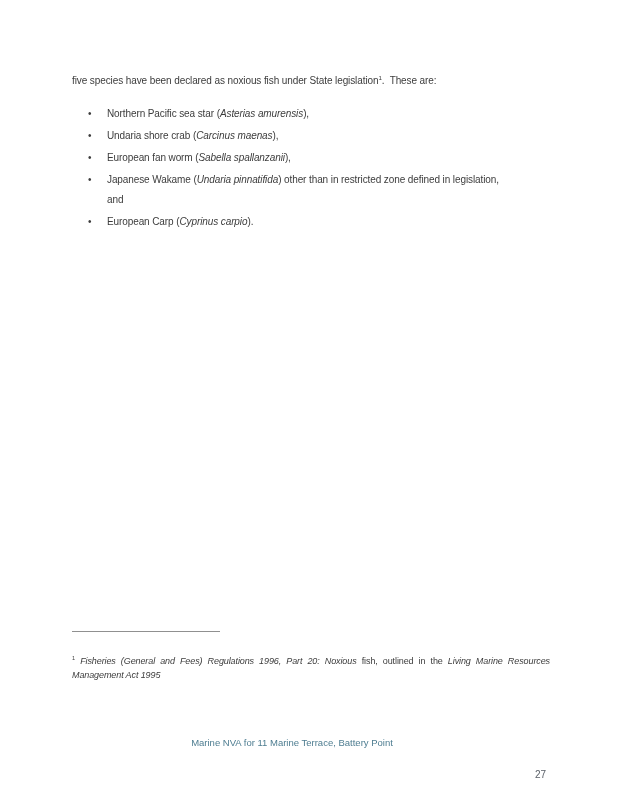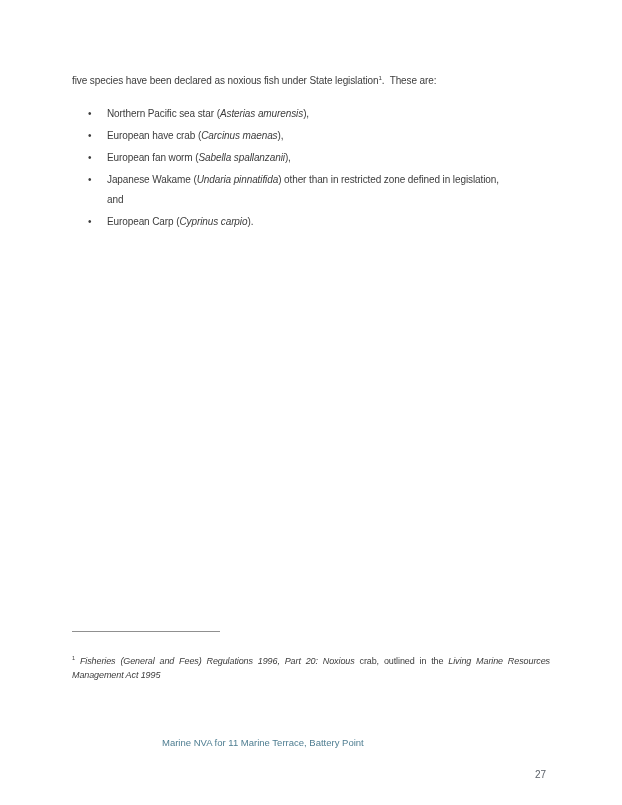--- a/index.html
+++ b/index.html
@@ -107,24 +107,24 @@
     right: 2px;
     top: 53px;
     font-size: 6.5px;
     letter-spacing: 1.1px;
     color: #a5947a;
   }
 
   
   .footer-title {
     position: absolute;
-    left: 162px;
+    left: 150px;
     top: 737px;
     width: 284px;
-    text-align: left;
+    text-align: center;
     font-size: 9.5px;
     color: #4e7d91;
   }
   .page-number {
     position: absolute;
     right: 76px;
     top: 769px;
     font-size: 10px;
     color: #5a6068;
   }
@@ -136,42 +136,42 @@
 
   <p class="content intro"><span>five species have been declared as noxious fish under State legislation</span><sup>1</sup><span>.  These are:</span></p>
 
   <ul class="content species-list">
     <li>
       <span class="bullet">•</span>
       <span class="li-text"><span>Northern Pacific sea star (</span><span class="it">Asterias amurensis</span><span>),</span></span>
     </li>
     <li>
       <span class="bullet">•</span>
-      <span class="li-text"><span>European have crab (</span><span class="it">Carcinus maenas</span><span>),</span></span>
+      <span class="li-text"><span>Undaria shore crab (</span><span class="it">Carcinus maenas</span><span>),</span></span>
     </li>
     <li>
       <span class="bullet">•</span>
       <span class="li-text"><span>European fan worm (</span><span class="it">Sabella spallanzanii</span><span>),</span></span>
     </li>
     <li>
       <span class="bullet">•</span>
       <span class="li-text"><span>Japanese Wakame (</span><span class="it">Undaria pinnatifida</span><span>) other than in restricted zone defined in legislation,
 and</span></span>
     </li>
     <li>
       <span class="bullet">•</span>
       <span class="li-text"><span>European Carp (</span><span class="it">Cyprinus carpio</span><span>).</span></span>
     </li>
   </ul>
 
 
   <div class="footnote-rule"></div>
 
   <p class="content footnote">
-    <span class="jline"><sup>1</sup><span> </span><span class="it">Fisheries (General and Fees) Regulations 1996, Part 20: Noxious</span><span> crab, outlined in the </span><span class="it">Living Marine Resources</span></span>
+    <span class="jline"><sup>1</sup><span> </span><span class="it">Fisheries (General and Fees) Regulations 1996, Part 20: Noxious</span><span> fish, outlined in the </span><span class="it">Living Marine Resources</span></span>
     <span class="it">Management Act 1995</span>
   </p>
 
 
   <div class="footer-title">Marine NVA for 11 Marine Terrace, Battery Point</div>
   <div class="page-number">27</div>
 
 </div>
 
 </body></html>

